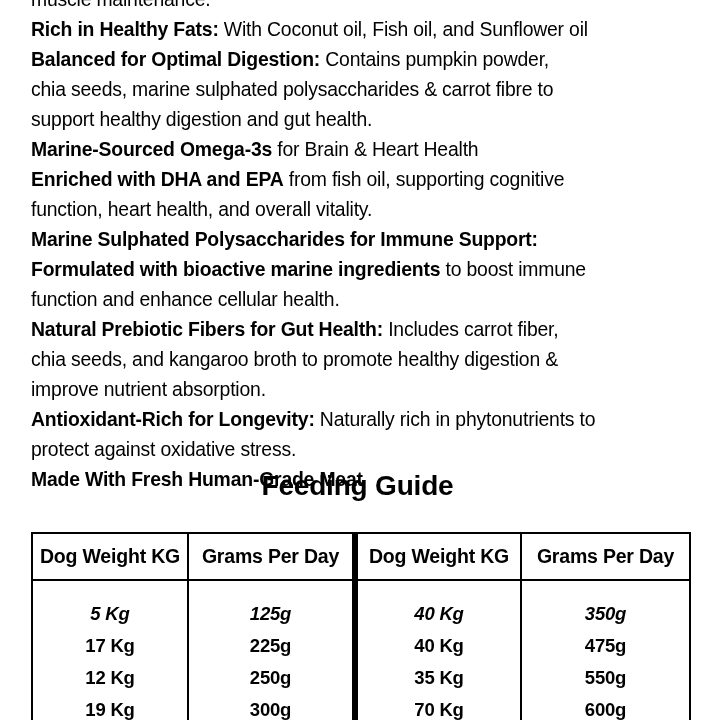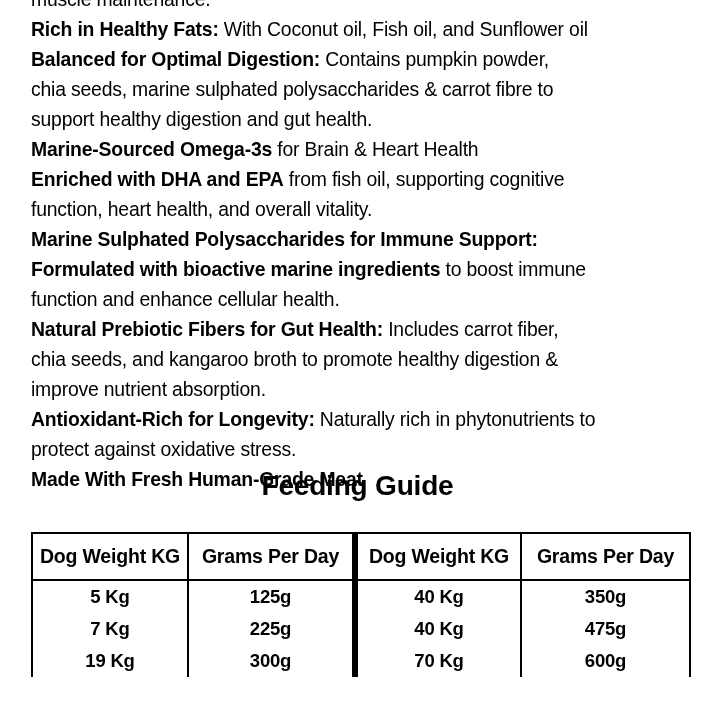--- a/index.html
+++ b/index.html
@@ -82,21 +82,22 @@
   }
   .feeding-table td {
     height: 32px;
     font-size: 18.5px;
     vertical-align: middle;
     border-top: none;
     border-bottom: none;
   }
   
   .feeding-table tbody tr:first-child td {
-    padding-top: 0;
+    padding-top: 17px;
+    font-style: italic;
   }
   
   .feeding-table th.split,
   .feeding-table td.split {
     border-left-width: 6px;
   }
   .feeding-table col.c1 { width: 156px; }
   .feeding-table col.c2 { width: 167px; }
   .feeding-table col.c3 { width: 166px; }
   .feeding-table col.c4 { width: 169px; }
@@ -144,24 +145,30 @@
       </tr>
     </thead>
     <tbody id="table-body">
         <tr>
           <td>5 Kg</td>
           <td>125g</td>
           <td class="split">40 Kg</td>
           <td>350g</td>
         </tr>
         <tr>
-          <td>7 Kg</td>
+          <td>17 Kg</td>
           <td>225g</td>
           <td class="split">40 Kg</td>
           <td>475g</td>
+        </tr>
+        <tr>
+          <td>12 Kg</td>
+          <td>250g</td>
+          <td class="split">35 Kg</td>
+          <td>550g</td>
         </tr>
         <tr>
           <td>19 Kg</td>
           <td>300g</td>
           <td class="split">70 Kg</td>
           <td>600g</td>
         </tr>
       </tbody>
   </table>
 

